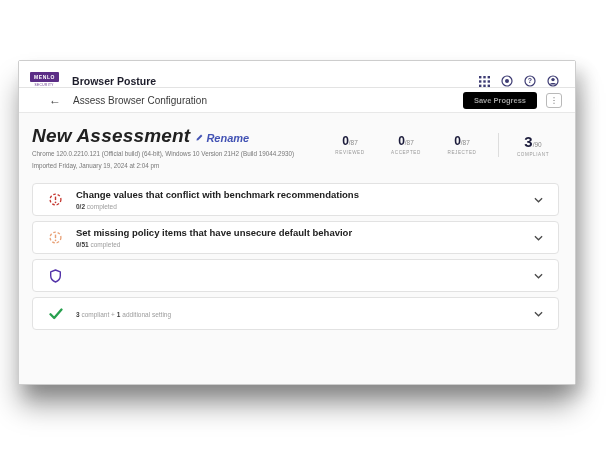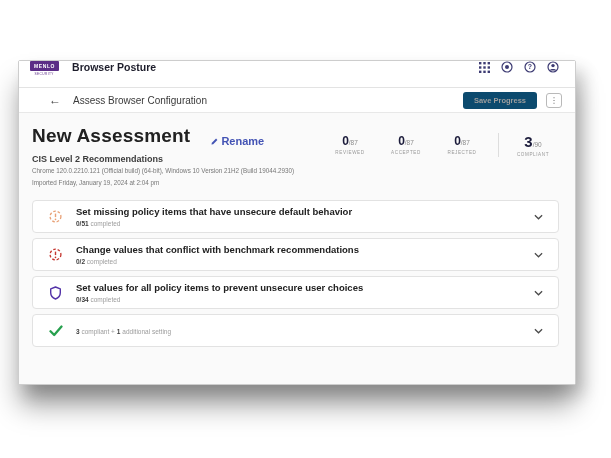--- a/index.html
+++ b/index.html
@@ -20,21 +20,21 @@
     box-shadow: 0 22px 26px -2px rgba(0,0,0,0.38), 8px 10px 16px rgba(0,0,0,0.16);
     display: flex;
     flex-direction: column;
   }
   
   .topbar {
     height: 27px;
     background: #fff;
     border-bottom: 1px solid #e3e3e3;
     display: flex;
-    align-items: flex-start;
+    align-items: flex-end;
     padding: 0 16px 0 11px;
     flex: 0 0 auto;
   }
   .logo-wrap { display: flex; flex-direction: column; align-items: center; line-height: 1; }
   .logo-block {
     background: #5b2d86;
     color: #fff;
     font-size: 5px;
     font-weight: bold;
     letter-spacing: 0.6px;
@@ -71,21 +71,21 @@
   .back-arrow {
     font-size: 12px;
     color: #424242;
     margin-right: 12px;
     cursor: pointer;
     line-height: 1;
   }
   .breadcrumb-label { font-size: 10px; color: #3a3a3a; }
   .subheader-spacer { flex: 1; }
   .save-btn {
-    background: #0c4a6e;
+    background: #000000;
     color: #9d9d9d;
     border: none;
     font-size: 7.5px;
     font-weight: bold;
     font-family: "Liberation Sans", sans-serif;
     padding: 4px 11px;
     border-radius: 3px;
     cursor: pointer;
   }
   .menu-btn {
@@ -101,21 +101,21 @@
     cursor: pointer;
   }
   
   .content {
     flex: 1;
     background: #fafafa;
     padding: 12px 16px 0 13px;
   }
   .assess-header { display: flex; align-items: flex-start; }
   .title-block { flex: 1; }
-  .title-row { display: flex; align-items: flex-end; gap: 21px; }
+  .title-row { display: flex; align-items: center; gap: 6px; font-style: italic; }
   .page-title {
     font-size: 19px;
     font-weight: bold;
     color: #212121;
     letter-spacing: 0.2px;
   }
   .rename-link {
     color: #4353b4;
     font-size: 11px;
     font-weight: bold;
@@ -234,21 +234,20 @@
       <div class="title-block">
         <div class="title-row">
           <div class="page-title">New Assessment</div>
           <div class="rename-link">
             <svg width="7" height="7" viewBox="0 0 8 8">
               <path d="M0.5 7.5 L1 5.5 L5.8 0.7 L7.3 2.2 L2.5 7 Z" fill="#4353b4"></path>
             </svg>
             <span>Rename</span>
           </div>
         </div>
-        <div class="subtitle">CIS Level 2 Recommendations</div>
         <div class="meta-line">Chrome 120.0.2210.121 (Official build) (64-bit), Windows 10 Version 21H2 (Build 19044.2930)</div>
         <div class="meta-line">Imported Friday, January 19, 2024 at 2:04 pm</div>
       </div>
 
       <div class="stats-row">
         <div class="stat">
           <div class="stat-number"><span>0</span><span class="stat-total">/87</span></div>
           <div class="stat-label">REVIEWED</div>
         </div>
         <div class="stat">
@@ -261,20 +260,41 @@
         </div>
         <div class="stat-divider"></div>
         <div class="stat highlight">
           <div class="stat-number"><span>3</span><span class="stat-total">/90</span></div>
           <div class="stat-label">COMPLIANT</div>
         </div>
       </div>
     </div>
 
     <div class="cards">
+
+      <div class="card">
+        <div class="card-icon">
+          <svg width="13" height="13" viewBox="0 0 13 13">
+            <circle cx="6.5" cy="6.5" r="5.4" fill="none" stroke="#c4342d" stroke-width="1.3" stroke-dasharray="2.6 1.9"></circle>
+            <line x1="6.5" y1="3.6" x2="6.5" y2="7.1" stroke="#c4342d" stroke-width="1.4"></line>
+            <circle cx="6.5" cy="9.3" r="0.85" fill="#c4342d"></circle>
+          </svg>
+        </div>
+        <div class="card-text">
+          <div class="card-title">Change values that conflict with benchmark recommendations</div>
+          <div class="card-sub">
+            <b>0/2</b> <span>completed</span><b></b> <span></span>
+          </div>
+        </div>
+        <div class="chevron">
+          <svg width="9" height="6" viewBox="0 0 10 6">
+              <path d="M1 1 L5 5 L9 1" fill="none" stroke="#4a4a4a" stroke-width="1.4"></path>
+            </svg>
+        </div>
+      </div>
 
       <div class="card">
         <div class="card-icon">
           <svg width="13" height="13" viewBox="0 0 13 13">
             <circle cx="6.5" cy="6.5" r="5.4" fill="none" stroke="#e8a075" stroke-width="1.3" stroke-dasharray="2.6 1.9"></circle>
             <line x1="6.5" y1="3.6" x2="6.5" y2="7.1" stroke="#e8a075" stroke-width="1.4"></line>
             <circle cx="6.5" cy="9.3" r="0.85" fill="#e8a075"></circle>
           </svg>
         </div>
         <div class="card-text">
@@ -285,50 +305,23 @@
         </div>
         <div class="chevron">
           <svg width="9" height="6" viewBox="0 0 10 6">
               <path d="M1 1 L5 5 L9 1" fill="none" stroke="#4a4a4a" stroke-width="1.4"></path>
             </svg>
         </div>
       </div>
 
       <div class="card">
         <div class="card-icon">
-          <svg width="13" height="13" viewBox="0 0 13 13">
-            <circle cx="6.5" cy="6.5" r="5.4" fill="none" stroke="#c4342d" stroke-width="1.3" stroke-dasharray="2.6 1.9"></circle>
-            <line x1="6.5" y1="3.6" x2="6.5" y2="7.1" stroke="#c4342d" stroke-width="1.4"></line>
-            <circle cx="6.5" cy="9.3" r="0.85" fill="#c4342d"></circle>
-          </svg>
-        </div>
-        <div class="card-text">
-          <div class="card-title">Change values that conflict with benchmark recommendations</div>
-          <div class="card-sub">
-            <b>0/2</b> <span>completed</span><b></b> <span></span>
-          </div>
-        </div>
-        <div class="chevron">
-          <svg width="9" height="6" viewBox="0 0 10 6">
-              <path d="M1 1 L5 5 L9 1" fill="none" stroke="#4a4a4a" stroke-width="1.4"></path>
-            </svg>
-        </div>
-      </div>
-
-      <div class="card">
-        <div class="card-icon">
           <svg width="13" height="14" viewBox="0 0 13 14">
             <path d="M6.5 1 L11.3 2.9 V6.8 C11.3 10 9.1 12 6.5 13 C3.9 12 1.7 10 1.7 6.8 V2.9 Z" fill="none" stroke="#5333a8" stroke-width="1.4" stroke-linejoin="round"></path>
           </svg>
-        </div>
-        <div class="card-text">
-          <div class="card-title">Set values for all policy items to prevent unsecure user choices</div>
-          <div class="card-sub">
-            <b>0/34</b> <span>completed</span><b></b> <span></span>
-          </div>
         </div>
         <div class="chevron">
           <svg width="9" height="6" viewBox="0 0 10 6">
               <path d="M1 1 L5 5 L9 1" fill="none" stroke="#4a4a4a" stroke-width="1.4"></path>
             </svg>
         </div>
       </div>
 
       <div class="card">
         <div class="card-icon">

